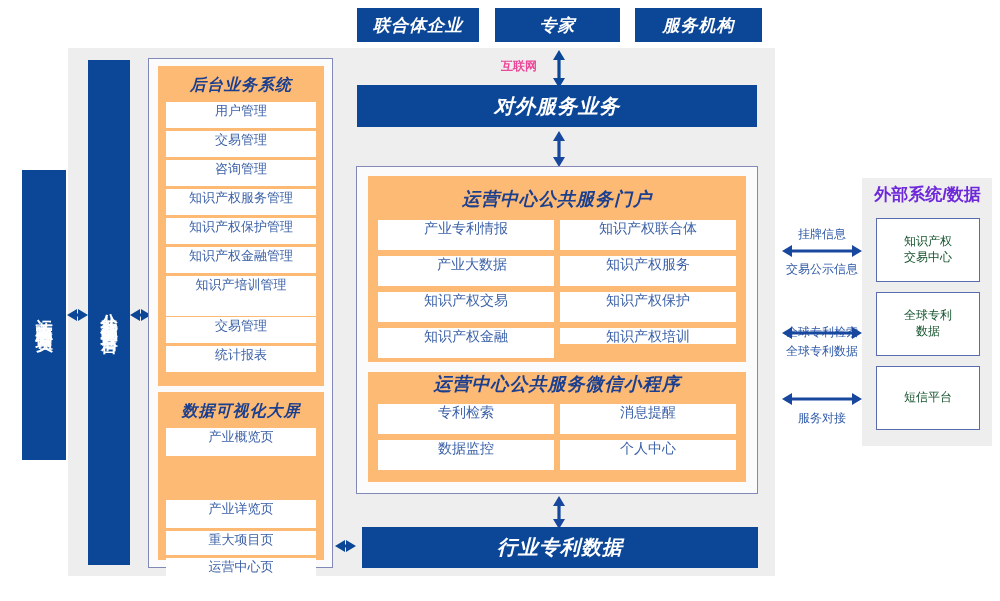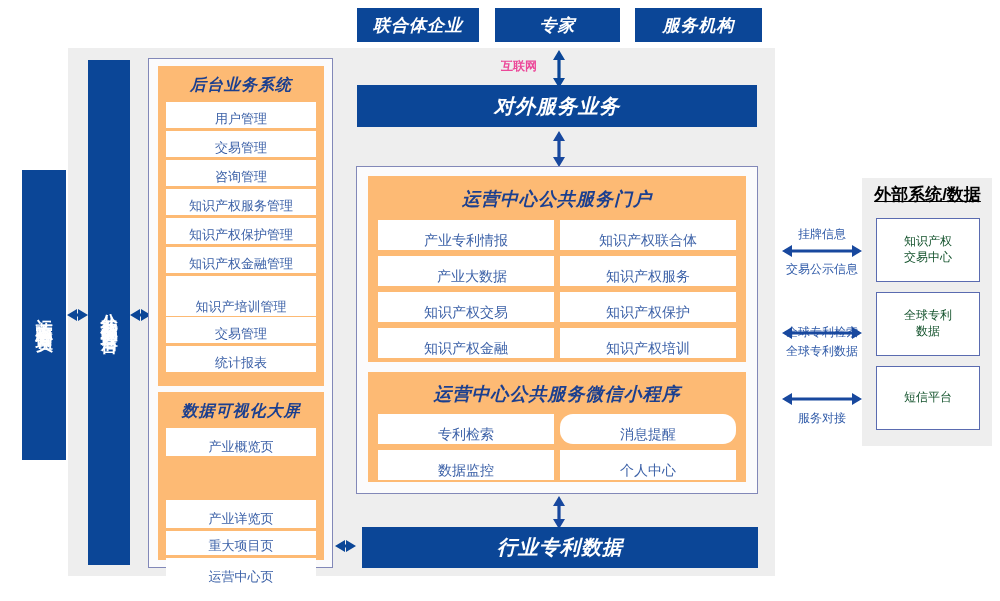--- a/index.html
+++ b/index.html
@@ -26,30 +26,30 @@
   
   .whitebox{background:#fbfbfc;border:1.5px solid #8288b8;}
 
   
   .lav{background:#fdba74;}
   .lav-title{color:#1b3f8f;font-weight:bold;font-style:italic;
              text-align:center;font-size:16px;letter-spacing:1px;}
   .portal-title{font-size:18px;}
 
   
-  .card{background:#ffffff;color:#3d62a8;display:flex;align-items:flex-end;
+  .card{background:#ffffff;color:#3d62a8;display:flex;align-items:flex-start;
         justify-content:center;font-size:13px;text-align:center;}
   .card.big{font-size:14px;}
 
   
   .obox{background:#ffffff;border:1.5px solid #5a6bb0;color:#14532d;
         display:flex;align-items:center;justify-content:center;
         text-align:center;font-size:12px;line-height:1.35;font-family:Liberation Mono, monospace;}
 
-  .rt-title{color:#000000;font-weight:bold;font-size:17px;text-align:center;text-decoration:underline;}
+  .rt-title{color:#6d28d9;font-weight:bold;font-size:17px;text-align:center;}
 
   
   .clabel{color:#2f5aa8;font-size:12px;text-align:center;white-space:nowrap;}
   .clabel.dk{color:#ec4899;font-weight:bold;}
 
   svg.arrow{position:absolute;overflow:visible;}
 </style>
 </head>
 <body>
 
@@ -168,33 +168,33 @@
       </div>
       <div class="card big" style="height: 30px;">
         <span>知识产权交易</span>
       </div>
       <div class="card big" style="height: 30px;">
         <span>知识产权保护</span>
       </div>
       <div class="card big" style="height: 30px;">
         <span>知识产权金融</span>
       </div>
-      <div class="card big" style="height: 30px;">
+      <div class="card big" style="height: 16px;">
         <span>知识产权培训</span>
       </div>
     </div>
 </div>
 
 <div class="abs lav" style="left:368px;top:372px;width:378px;height:110px;">
-  <div class="lav-title portal-title" style="padding-top:10px;">运营中心公共服务微信小程序</div>
+  <div class="lav-title portal-title" style="">运营中心公共服务微信小程序</div>
   <div id="mini-grid" style="display:grid;grid-template-columns:1fr 1fr;gap:6px;padding:8px 10px 0 10px;">
       <div class="card big" style="height: 30px;">
         <span>专利检索</span>
       </div>
-      <div class="card big" style="height: 30px; border-radius: 13px;">
+      <div class="card big" style="height: 30px;">
         <span>消息提醒</span>
       </div>
       <div class="card big" style="height: 30px;">
         <span>数据监控</span>
       </div>
       <div class="card big" style="height: 30px;">
         <span>个人中心</span>
       </div>
     </div>
 </div>

